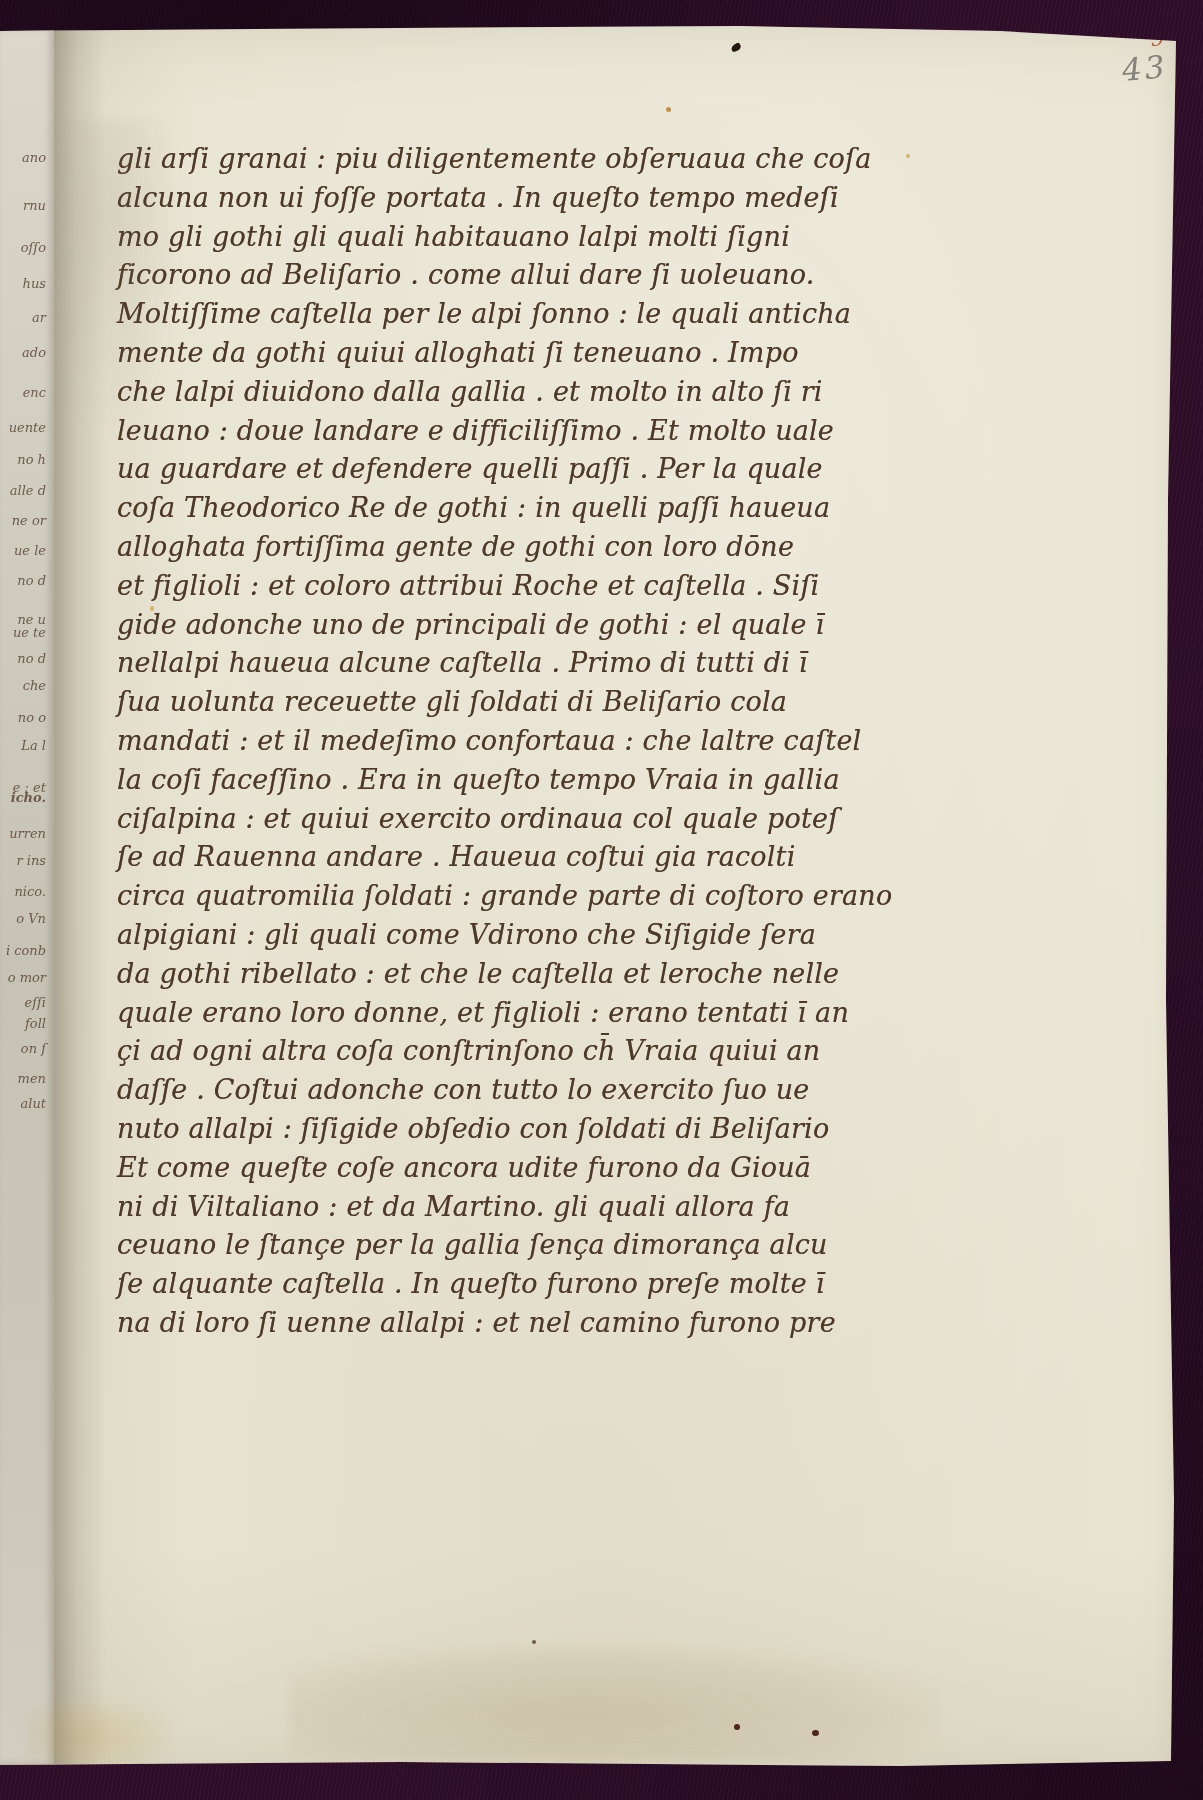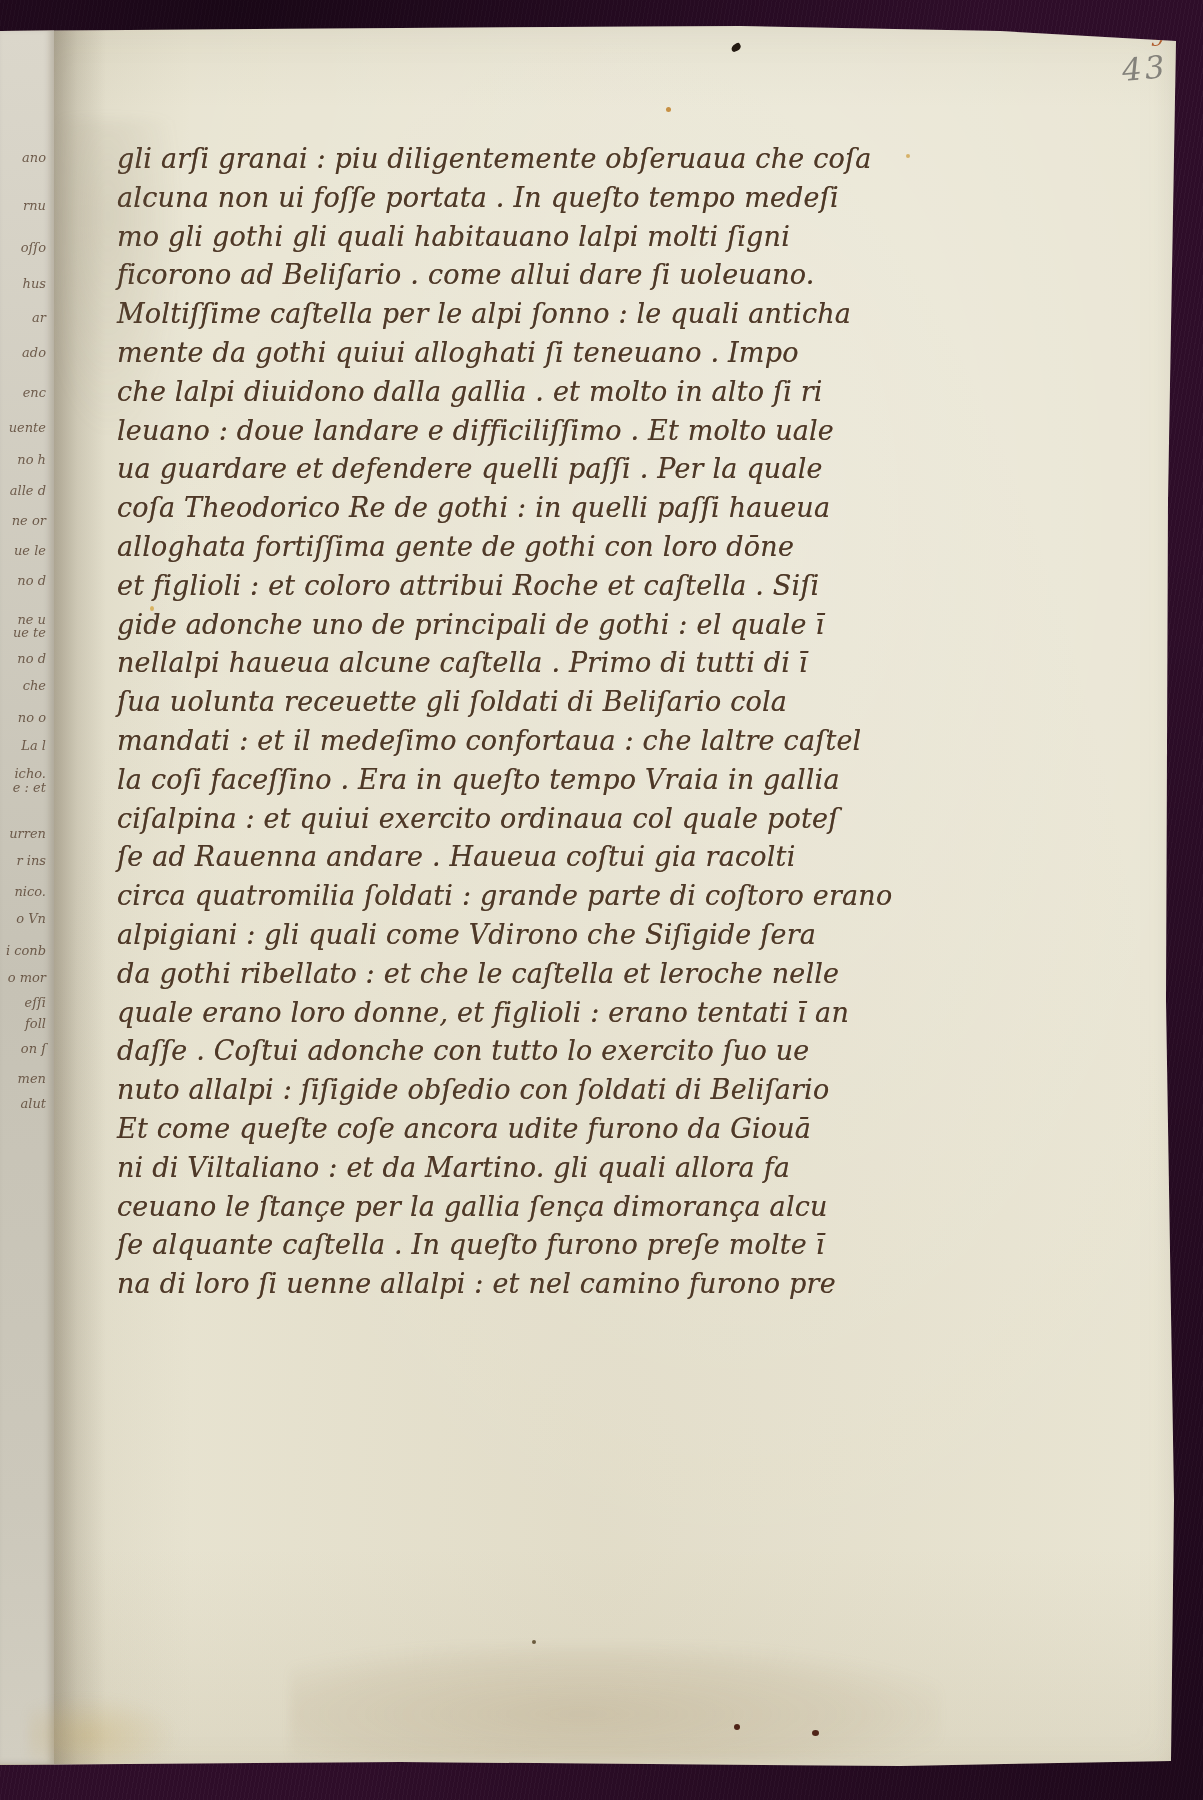--- a/index.html
+++ b/index.html
@@ -105,21 +105,21 @@
         <span class="gutter-frag" style="top: 455px; margin-left: 44px;">alle d</span>
         <span class="gutter-frag" style="top: 485px;">ne or</span>
         <span class="gutter-frag" style="top: 515px;">ue le</span>
         <span class="gutter-frag" style="top: 545px;">no d</span>
         <span class="gutter-frag" style="top: 584px;">ne u</span>
         <span class="gutter-frag" style="top: 597px;">ue te</span>
         <span class="gutter-frag" style="top: 623px;">no d</span>
         <span class="gutter-frag" style="top: 650px;">che</span>
         <span class="gutter-frag" style="top: 682px;">no o</span>
         <span class="gutter-frag" style="top: 710px;">La l</span>
-        <span class="gutter-frag" style="top: 738px;">icho.</span>
+        <span class="gutter-frag" style="top: 762px; font-weight: bold;">icho.</span>
         <span class="gutter-frag" style="top: 752px;">e : et</span>
         <span class="gutter-frag" style="top: 798px;">urren</span>
         <span class="gutter-frag" style="top: 825px;">r ins</span>
         <span class="gutter-frag" style="top: 856px;">nico.</span>
         <span class="gutter-frag" style="top: 883px;">o Vn</span>
         <span class="gutter-frag" style="top: 915px;">i conb</span>
         <span class="gutter-frag" style="top: 942px;">o mor</span>
         <span class="gutter-frag" style="top: 967px;">eſſi</span>
         <span class="gutter-frag" style="top: 988px;">foll</span>
         <span class="gutter-frag" style="top: 1013px;">on ſ</span>
@@ -145,20 +145,21 @@
         <div class="ms-line">nellalpi haueua alcune caſtella . Primo di tutti di ī</div>
         <div class="ms-line">ſua uolunta receuette gli ſoldati di Beliſario cola</div>
         <div class="ms-line">mandati : et il medeſimo confortaua : che laltre caſtel</div>
         <div class="ms-line">la coſi faceſſino . Era in queſto tempo Vraia in gallia</div>
         <div class="ms-line">ciſalpina : et quiui exercito ordinaua col quale poteſ</div>
         <div class="ms-line">ſe ad Rauenna andare . Haueua coſtui gia racolti</div>
         <div class="ms-line">circa quatromilia ſoldati : grande parte di coſtoro erano</div>
         <div class="ms-line">alpigiani : gli quali come Vdirono che Siſigide ſera</div>
         <div class="ms-line">da gothi ribellato : et che le caſtella et leroche nelle</div>
         <div class="ms-line">quale erano loro donne, et figlioli : erano tentati ī an</div>
+        <div class="ms-line">çi ad ogni altra coſa conſtrinſono ch̄ Vraia quiui an</div>
         <div class="ms-line">daſſe . Coſtui adonche con tutto lo exercito ſuo ue</div>
         <div class="ms-line">nuto allalpi : ſiſigide obſedio con ſoldati di Beliſario</div>
         <div class="ms-line">Et come queſte coſe ancora udite furono da Giouā</div>
         <div class="ms-line">ni di Viltaliano : et da Martino.  gli quali allora fa</div>
         <div class="ms-line">ceuano le ſtançe per la gallia ſença dimorança alcu</div>
         <div class="ms-line">ſe alquante caſtella . In queſto furono preſe molte ī</div>
         <div class="ms-line">na di loro ſi uenne allalpi : et nel camino furono pre</div>
       </div>
 
     <div class="folio-ink">9</div>

